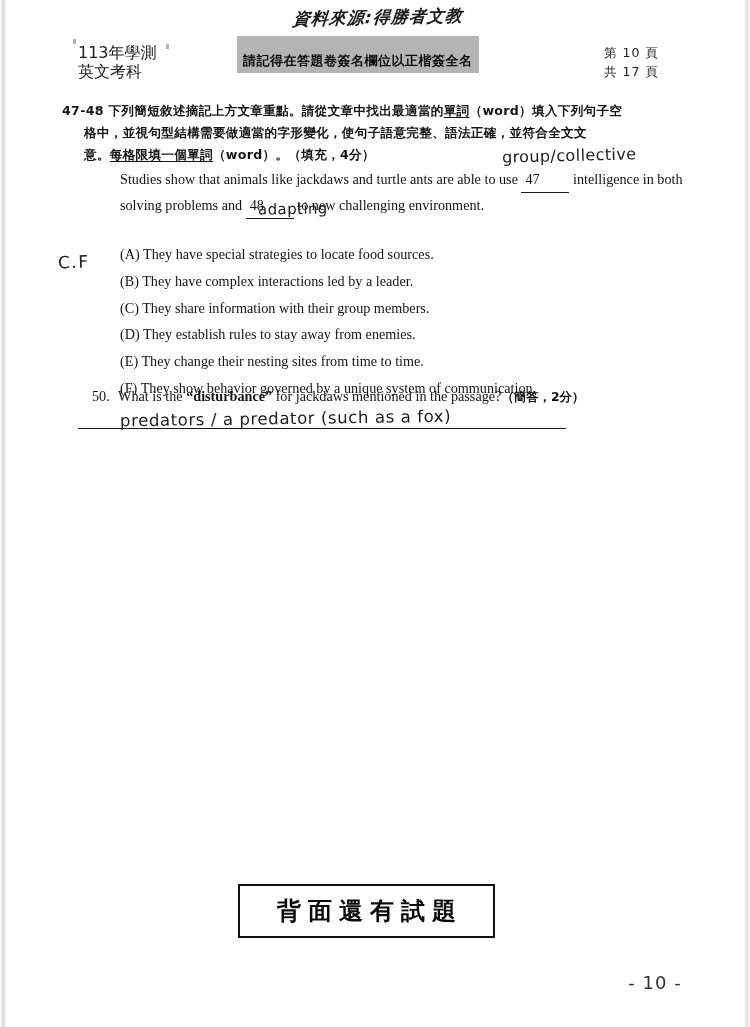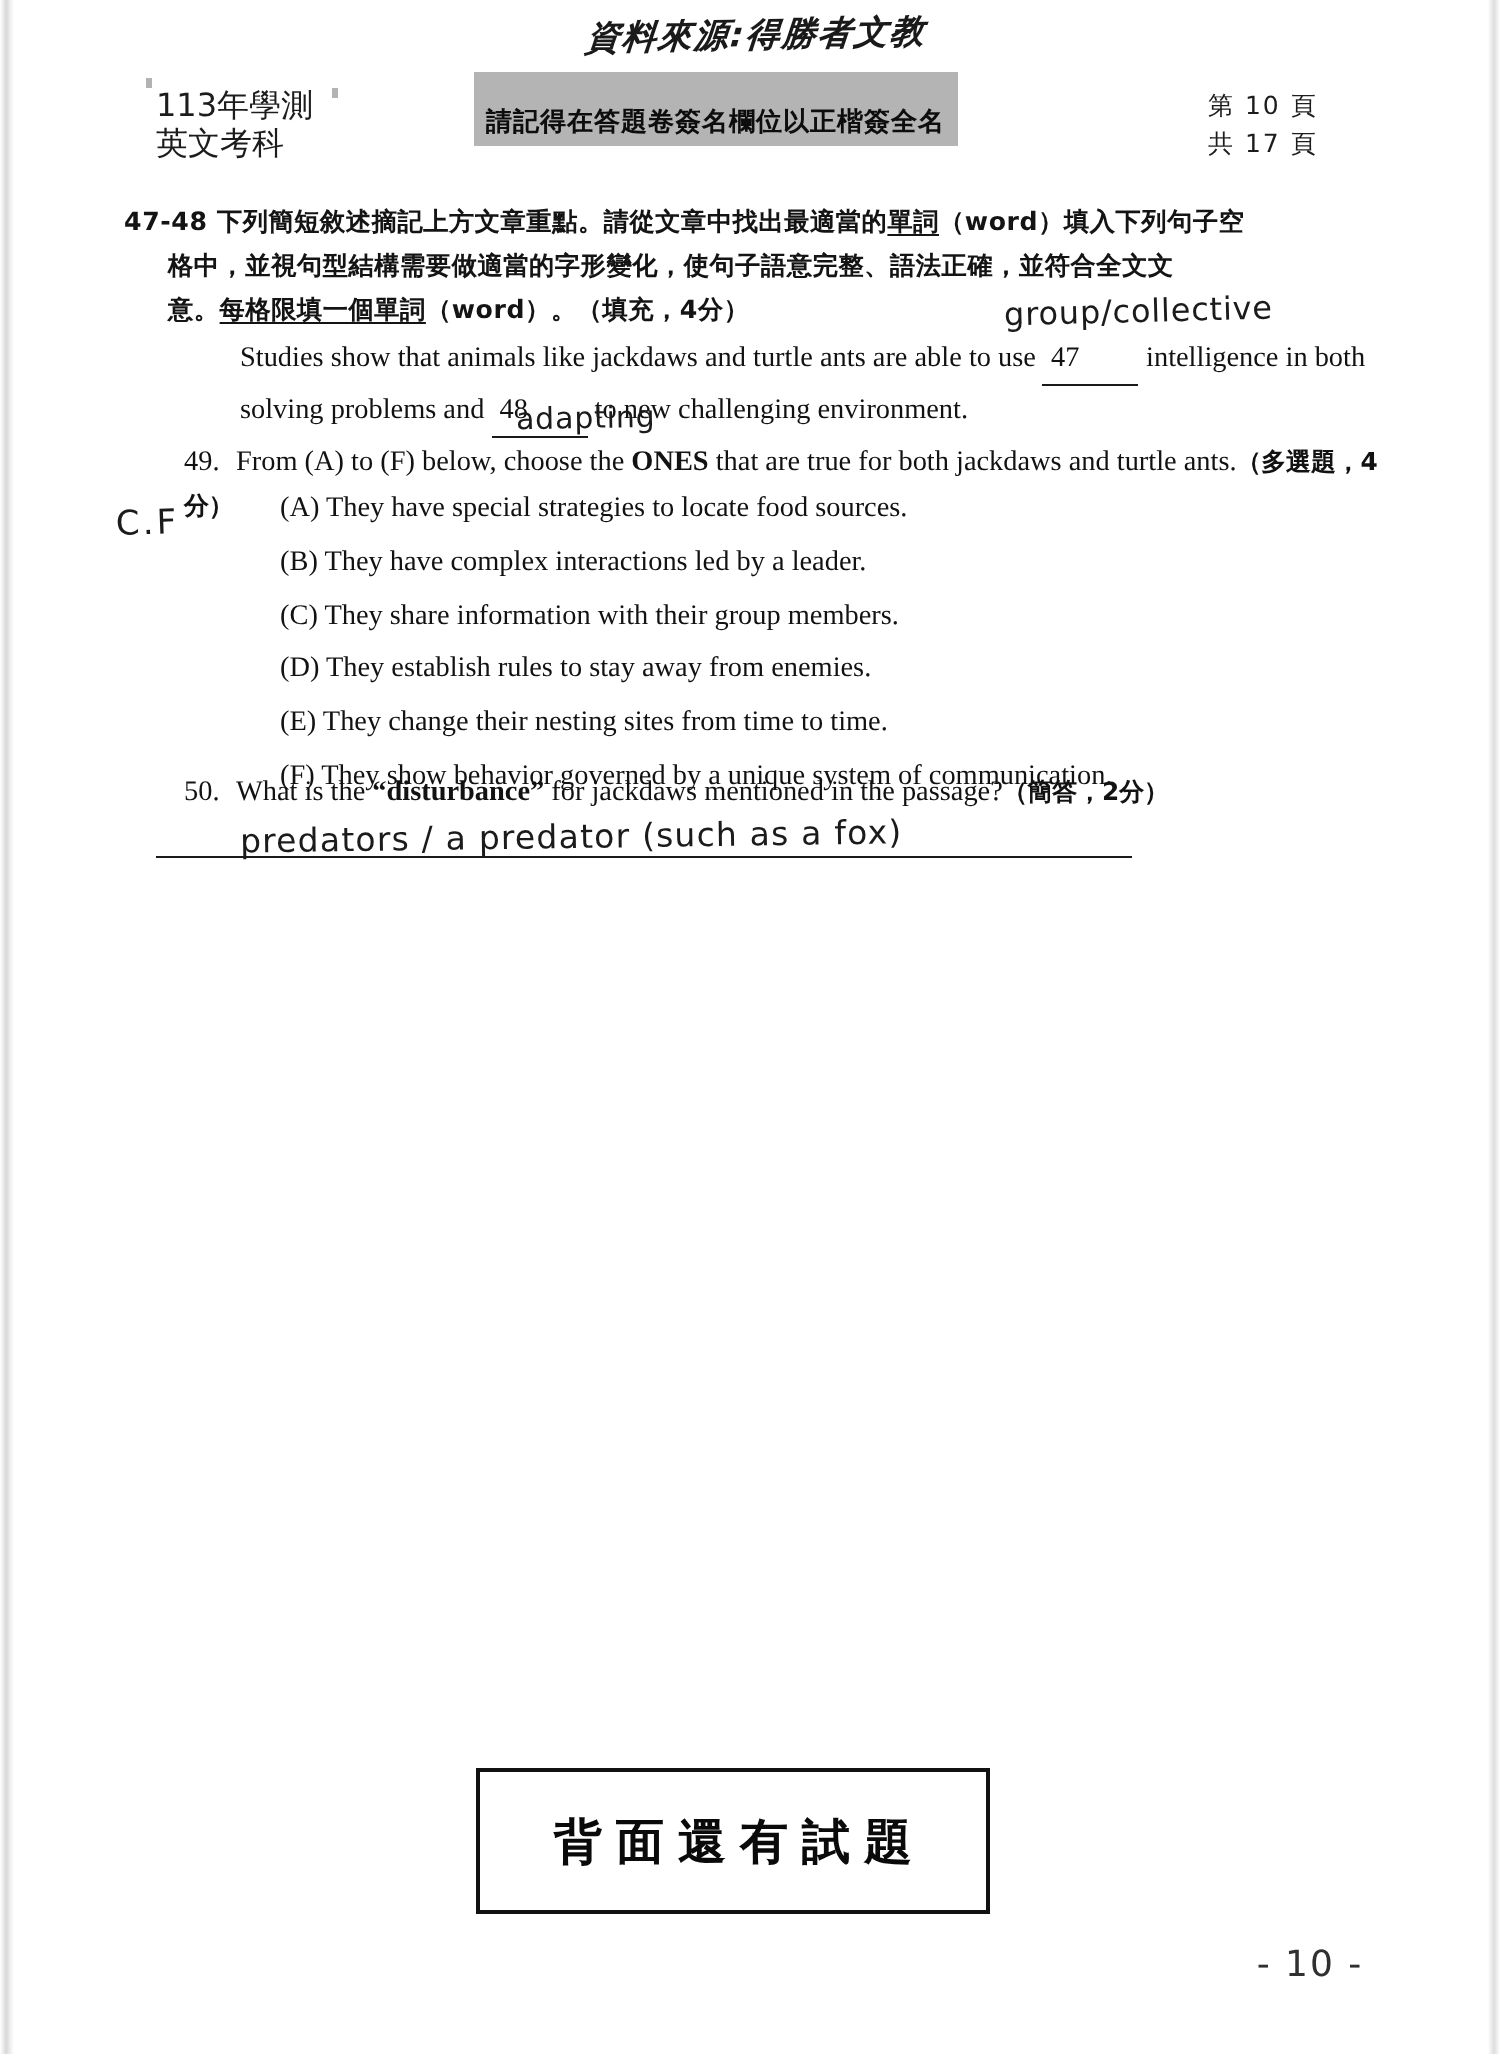--- a/index.html
+++ b/index.html
@@ -133,21 +133,21 @@
   }
 
   .options {
     position: absolute;
     left: 120px; top: 243px;
     width: 560px;
     font-size: 14.2px;
     line-height: 22.3px;
     color: #121212;
   }
-  .options .opt { margin-bottom: 4.5px; margin-left: 20px; }
+  .options .opt { margin-bottom: 4.5px; }
 
   
   .answer-rule {
     position: absolute;
     left: 78px; top: 428px;
     width: 488px;
     border-bottom: 1.2px solid #1a1a1a;
   }
 
   
@@ -179,21 +179,21 @@
     left: 120px; top: 409px;
     font-size: 16.5px;
     letter-spacing: .6px;
     transform: rotate(-0.8deg);
   }
 
   
   .bottom-box {
     position: absolute;
     left: 238px; top: 884px;
-    width: 257px; height: 73px;
+    width: 257px; height: 54px;
     border: 2.5px solid #111111;
     box-sizing: border-box;
     display: flex;
     align-items: center;
     justify-content: center;
   }
   .bottom-box-text {
     font-family: "DejaVu Sans", sans-serif;
     font-weight: 700;
     font-size: 24px;
@@ -245,23 +245,20 @@
 
   <div class="passage">
     <span>Studies show that animals like jackdaws and turtle ants are able to use</span>
     <span class="blank">47</span>
     <span>intelligence in both</span><br>
     <span>solving problems and</span>
     <span class="blank">48</span>
     <span>to new challenging environment.</span>
   </div>
 
-  <div class="q-row q49">
-    <span class="q-num">49.</span><span>From (A) to (F) below, choose the </span><span class="bold">ONES</span><span> that are true for both jackdaws and turtle ants.</span><span class="cn-paren">（多選題，4分）</span>
-  </div>
 
   <div class="options">
     <div class="opt">(A) They have special strategies to locate food sources.</div>
     <div class="opt">(B) They have complex interactions led by a leader.</div>
     <div class="opt">(C) They share information with their group members.</div>
     <div class="opt">(D) They establish rules to stay away from enemies.</div>
     <div class="opt">(E) They change their nesting sites from time to time.</div>
     <div class="opt">(F) They show behavior governed by a unique system of communication.</div>
   </div>
 

